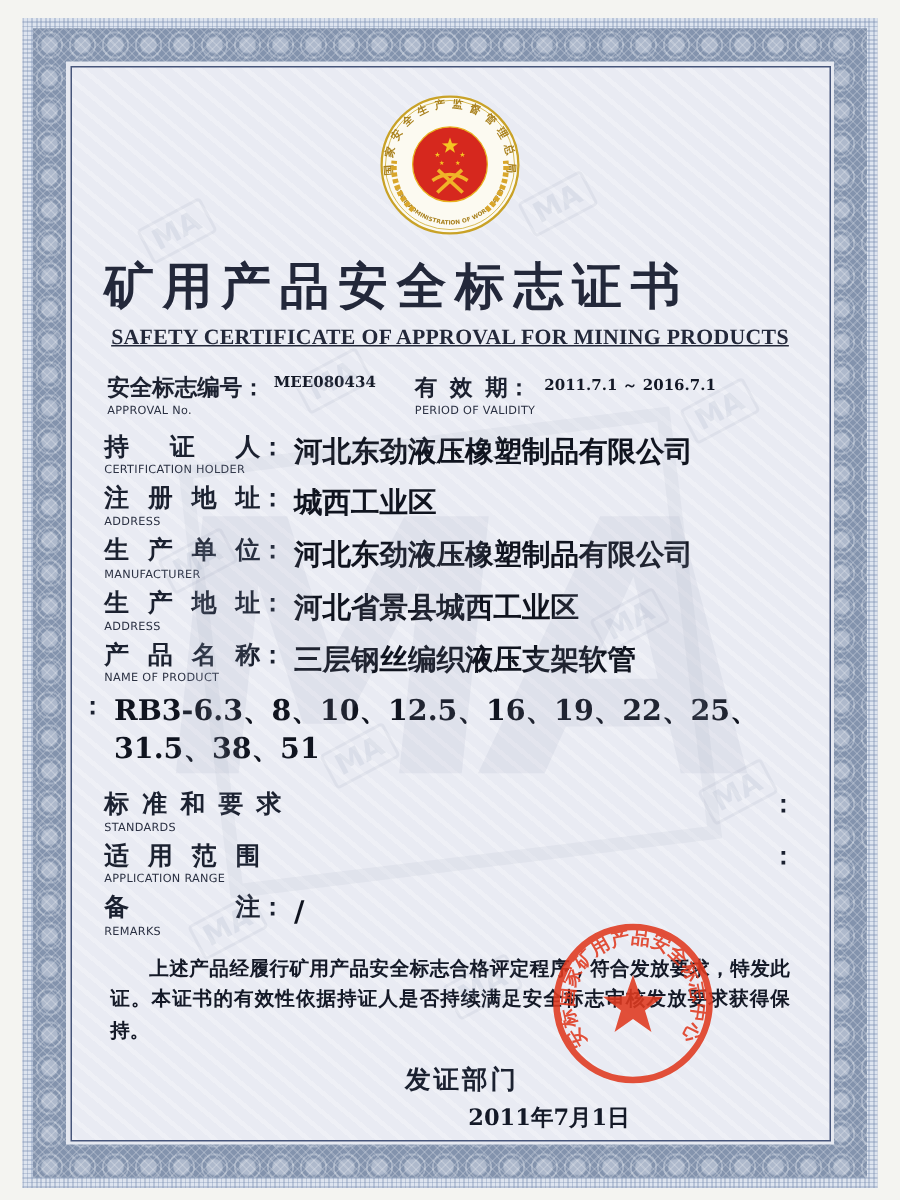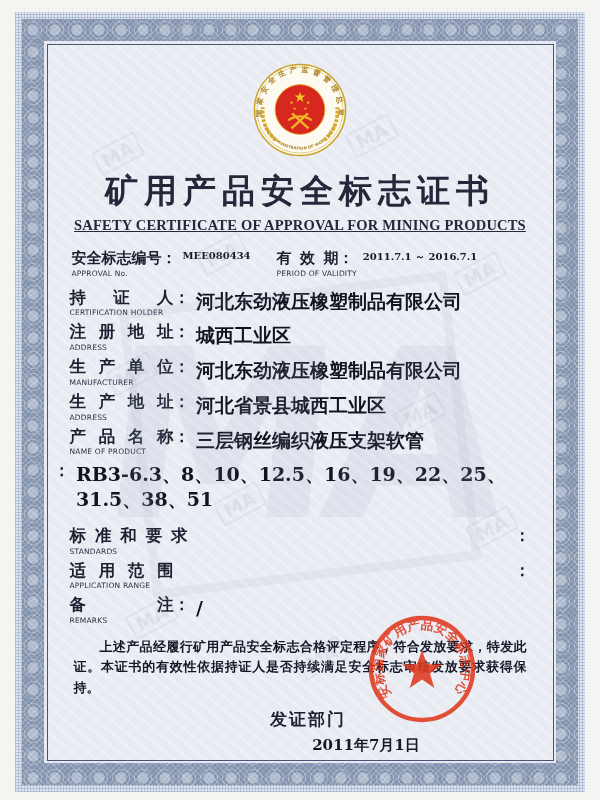--- a/index.html
+++ b/index.html
@@ -61,21 +61,21 @@
   .wm-badges span:nth-child(5){left:60px;top:316px;}
   .wm-badges span:nth-child(6){left:348px;top:356px;}
   .wm-badges span:nth-child(7){left:168px;top:446px;}
   .wm-badges span:nth-child(8){left:420px;top:470px;}
   .wm-badges span:nth-child(9){left:80px;top:560px;}
   .wm-badges span:nth-child(10){left:250px;top:600px;}
 
   
   .emblem-wrap { text-align:center; }
   .title {
-    margin-top:8px; text-align:center;
+    margin-top:8px; 
     font-family:"DejaVu Serif", serif; font-weight:bold;
     font-size:33px; letter-spacing:6px; color:#23283a; white-space:nowrap;
   }
   .subtitle {
     margin-top:3px; text-align:center;
     font-family:"Liberation Serif", serif; font-weight:bold;
     font-size:14.5px; color:#23283a; letter-spacing:.2px; white-space:nowrap;text-decoration:underline;
   }
 
   .header-row { display:flex; margin-top:15px; padding:0 2px; }

